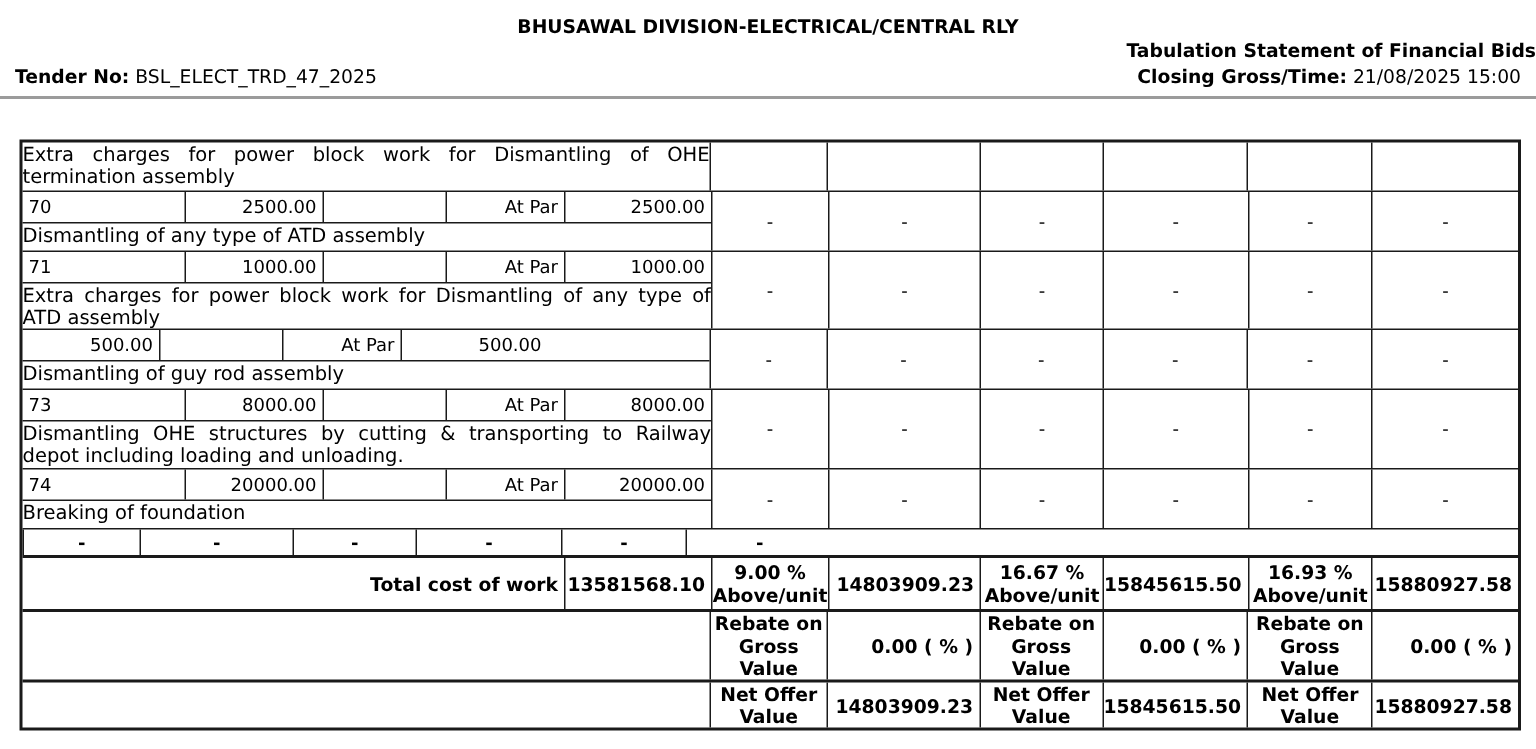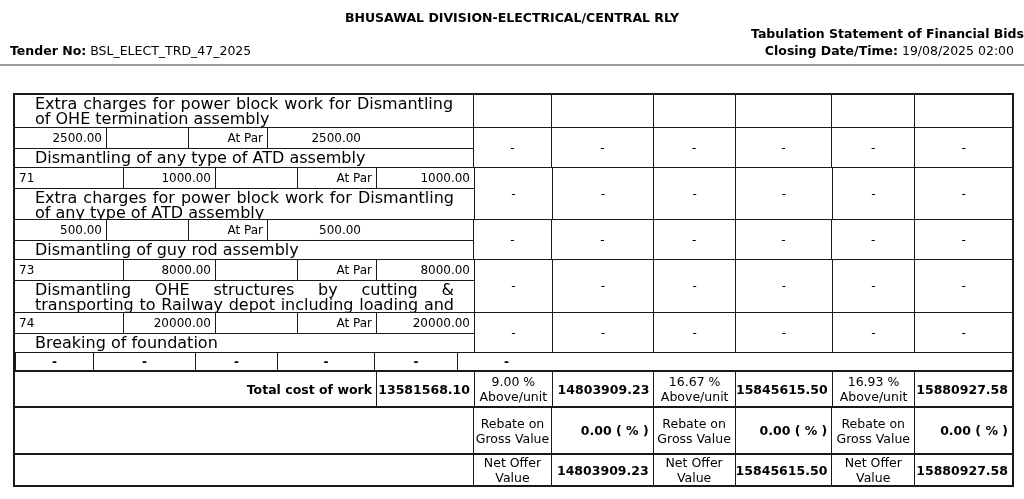--- a/index.html
+++ b/index.html
@@ -29,52 +29,52 @@
   .lp { width: 459px; display: flex; flex-direction: column; }
   .lp2 { width: 459px; display: flex; }
   .irow { display: flex; height: 21px; border-bottom: 1px solid #1a1a1a; }
   .irow > div { border-right: 1px solid #1a1a1a; display: flex; align-items: center;
                 padding: 0 4px; font-size: 12px; overflow: hidden; }
   .c-sno { width: 109px; }
   .c-rate { width: 92px; justify-content: flex-end; }
   .c-blank { width: 82px; }
   .c-par { width: 79px; justify-content: flex-end; }
   .c-amt { width: 97px; justify-content: flex-end; border-right: none !important; }
-  .drow { flex: 1; padding: 1px 20px; font-size: 16px; line-height: 15px;
+  .drow { flex: 1; padding: 1px 0; font-size: 13px; line-height: 15px;
           text-align: justify; overflow: hidden; }
 
   .s-label { width: 362px; border-right: 1px solid #1a1a1a; display: flex;
              align-items: center; justify-content: flex-end; padding: 0 4px;
              font-weight: bold; font-size: 12.5px; }
   .s-value { width: 97px; display: flex; align-items: center; justify-content: flex-end;
              padding: 0 4px; font-weight: bold; font-size: 12.5px; }
   .lp-empty { width: 459px; }
 
   .rc { border-left: 1px solid #1a1a1a; display: flex; align-items: center;
         justify-content: center; font-size: 12px; overflow: hidden; }
   .r1 { width: 78px; } .r2 { width: 102px; } .r3 { width: 82px; }
   .r4 { width: 97px; } .r5 { width: 83px; } .r6 { width: 98px; }
-  .rl { flex-direction: column; justify-content: center; font-weight: normal;
+  .rl { flex-direction: column; justify-content: center; font-weight: bold;
         font-size: 12.5px; line-height: 15px; text-align: center; }
   .rv { justify-content: flex-end; padding: 0 4px; font-weight: bold; font-size: 12.5px; }
   .bold { font-weight: bold; }
 </style>
 </head>
 <body>
 
 <div class="title1">BHUSAWAL DIVISION-ELECTRICAL/CENTRAL RLY</div>
 <div class="title2">Tabulation Statement of Financial Bids</div>
 <div class="meta-row">
   <div class="tender">
     <span class="meta-label">Tender No:</span>
     <span>BSL_ELECT_TRD_47_2025</span>
   </div>
   <div class="closing">
-    <span class="meta-label">Closing Date/Time:</span>
-    <span>19/08/2025 02:00</span>
+    <span class="meta-label">Closing Gross/Time:</span>
+    <span>21/08/2025 15:00</span>
   </div>
 </div>
 <div class="header-rule"></div>
 
 <div class="bidtable">
 
   <div class="band first" style="height:32px">
     <div class="lp">
       <div class="drow">Extra charges for power block work for Dismantling of OHE termination assembly</div>
     </div>
@@ -82,20 +82,21 @@
     <div class="rc r2"></div>
     <div class="rc r3"></div>
     <div class="rc r4"></div>
     <div class="rc r5"></div>
     <div class="rc r6"></div>
   </div>
 
   <div class="band" style="height:40px">
     <div class="lp">
       <div class="irow">
+        <div class="c-sno">70</div>
         <div class="c-rate">2500.00</div>
         <div class="c-blank"></div>
         <div class="c-par">At Par</div>
         <div class="c-amt">2500.00</div>
       </div>
       <div class="drow">Dismantling of any type of ATD assembly</div>
     </div>
     <div class="rc r1">-</div>
     <div class="rc r2">-</div>
     <div class="rc r3">-</div>

